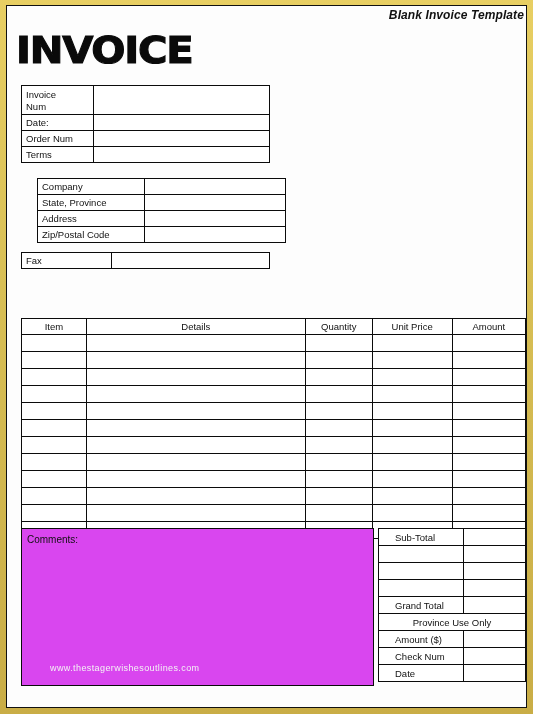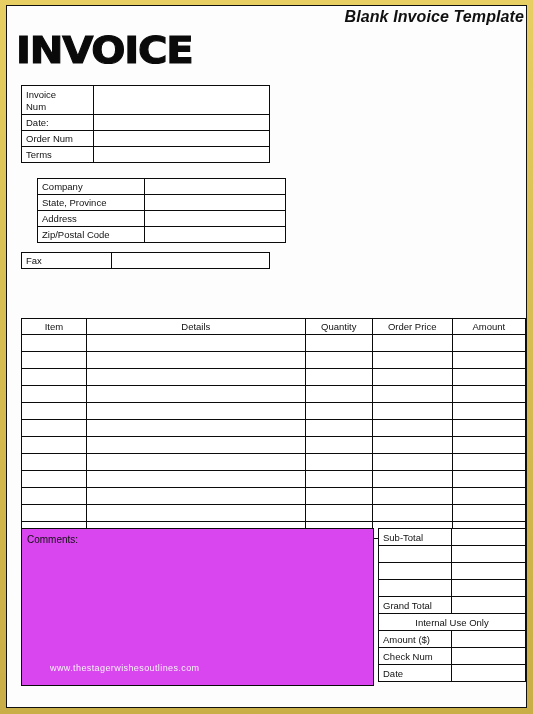--- a/index.html
+++ b/index.html
@@ -35,21 +35,21 @@
     overflow: hidden;
   }
 
   
   .tpl-caption {
     position: absolute;
     right: 2px;
     top: 2px;
     font-style: italic;
     font-weight: bold;
-    font-size: 16px;
+    font-size: 12px;
     color: #111;
     letter-spacing: .1px;
     white-space: nowrap;
   }
 
   
   .wordmark {
     position: absolute;
     left: 9px;
     top: 25px;
@@ -164,21 +164,21 @@
     width: 148px;
     border-collapse: collapse;
     table-layout: fixed;
   }
   #totals td {
     border: 1px solid #0b0b0b;
     height: 16px;
     font-size: 9.5px;
     color: #111;
     background: #fff;
-    padding: 0 0 0 4px;
+    padding: 0 0 0 16px;
     vertical-align: middle;
   }
   #totals td.lbl { width: 68px; }
   #totals td.spanlbl {
     text-align: center;
     padding: 0;
   }
 </style>
 </head>
 <body>
@@ -247,21 +247,21 @@
           <col class="c-detail">
           <col class="c-qty">
         <col class="c-price">
           <col class="c-amt">
       </colgroup>
       <thead>
         <tr>
             <th>Item</th>
             <th>Details</th>
             <th>Quantity</th>
-            <th>Order Price</th>
+            <th>Unit Price</th>
             <th>Amount</th>
           </tr>
       </thead>
       <tbody>
           <tr>
             <td></td>
             <td></td>
             <td></td>
             <td></td>
             <td></td>
@@ -367,21 +367,21 @@
           </tr>
           <tr>
             <td class="lbl"></td>
             <td></td>
           </tr>
           <tr>
             <td class="lbl">Grand Total</td>
             <td></td>
           </tr>
           <tr>
-            <td class="spanlbl" colspan="2">Internal Use Only</td>
+            <td class="spanlbl" colspan="2">Province Use Only</td>
           </tr>
           <tr>
             <td class="lbl">Amount ($)</td>
             <td></td>
           </tr>
           <tr>
             <td class="lbl">Check Num</td>
             <td></td>
           </tr>
           <tr>

